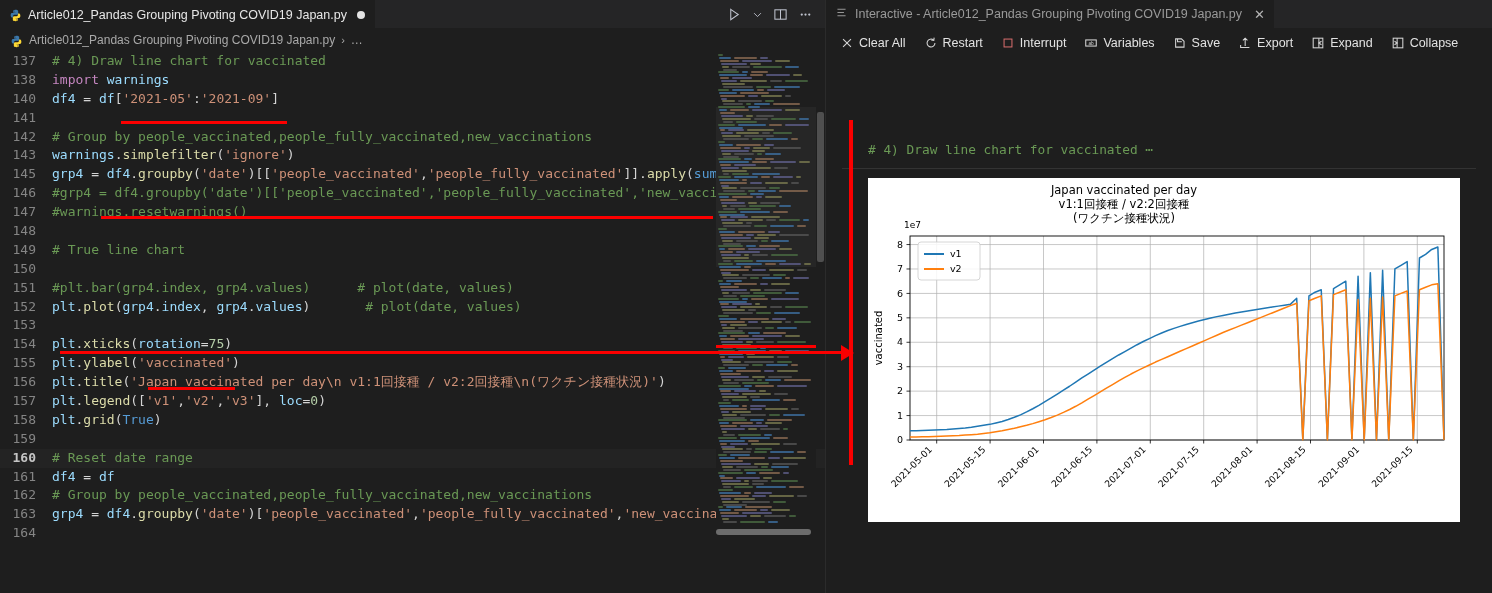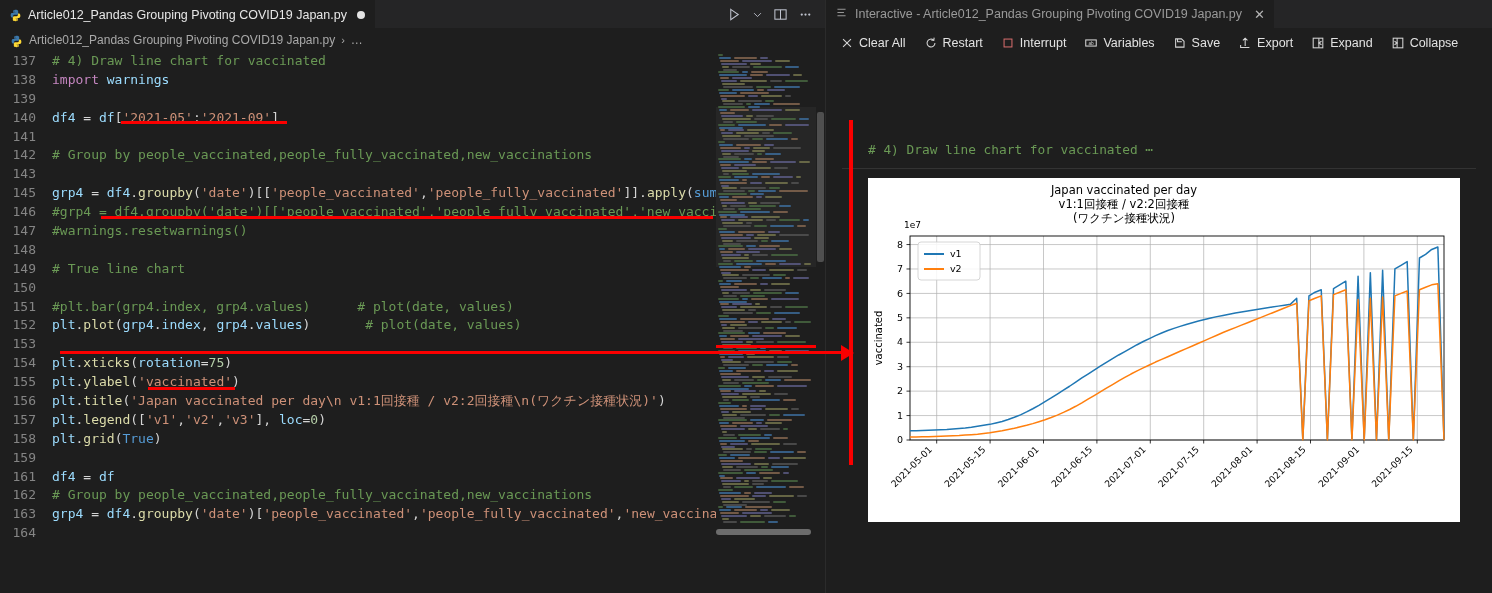--- a/index.html
+++ b/index.html
@@ -141,40 +141,40 @@
       </span>
       <span class="crumb">Article012_Pandas Grouping Pivoting COVID19 Japan.py</span>
       <span class="sep">›</span>
       <span class="crumb">…</span>
     </div>
 
     <div class="code-area">
       <div class="code-lines" id="code-lines" style="top: 0px;">
           <div class="cl"><span class="ln">137</span><span class="ct"><span class="c"># 4) Draw line chart for vaccinated</span></span></div>
           <div class="cl"><span class="ln">138</span><span class="ct"><span class="k">import</span><span class="p"> </span><span class="v">warnings</span></span></div>
-          <div class="cl"><span class="ln">139</span><span class="ct"></span></div>
           <div class="cl"><span class="ln">140</span><span class="ct"><span class="v">df4</span><span class="p"> = </span><span class="v">df</span><span class="p">[</span><span class="s">'2021-05'</span><span class="p">:</span><span class="s">'2021-09'</span><span class="p">]</span></span></div>
           <div class="cl"><span class="ln">141</span><span class="ct"></span></div>
           <div class="cl"><span class="ln">142</span><span class="ct"><span class="c"># Group by people_vaccinated,people_fully_vaccinated,new_vaccinations</span></span></div>
-          <div class="cl"><span class="ln">143</span></div>
+          <div class="cl"><span class="ln">143</span><span class="ct"><span class="v">warnings</span><span class="p">.</span><span class="fn">simplefilter</span><span class="p">(</span><span class="s">'ignore'</span><span class="p">)</span></span></div>
           <div class="cl"><span class="ln">145</span><span class="ct"><span class="v">grp4</span><span class="p"> = </span><span class="v">df4</span><span class="p">.</span><span class="fn">groupby</span><span class="p">(</span><span class="s">'date'</span><span class="p">)[[</span><span class="s">'people_vaccinated'</span><span class="p">,</span><span class="s">'people_fully_vaccinated'</span><span class="p">]].</span><span class="fn">apply</span><span class="p">(</span><span class="b">sum</span></span></div>
           <div class="cl"><span class="ln">146</span><span class="ct"><span class="c">#grp4 = df4.groupby('date')[['people_vaccinated','people_fully_vaccinated','new_vacci</span></span></div>
           <div class="cl"><span class="ln">147</span><span class="ct"><span class="c">#warnings.resetwarnings()</span></span></div>
           <div class="cl"><span class="ln">148</span><span class="ct"></span></div>
           <div class="cl"><span class="ln">149</span><span class="ct"><span class="c"># True line chart</span></span></div>
           <div class="cl"><span class="ln">150</span></div>
           <div class="cl"><span class="ln">151</span><span class="ct"><span class="c">#plt.bar(grp4.index, grp4.values)</span><span class="p">      </span><span class="c"># plot(date, values)</span></span></div>
           <div class="cl"><span class="ln">152</span><span class="ct"><span class="v">plt</span><span class="p">.</span><span class="fn">plot</span><span class="p">(</span><span class="v">grp4</span><span class="p">.</span><span class="v">index</span><span class="p">, </span><span class="v">grp4</span><span class="p">.</span><span class="v">values</span><span class="p">)</span><span class="p">       </span><span class="c"># plot(date, values)</span></span></div>
           <div class="cl"><span class="ln">153</span><span class="ct"></span></div>
           <div class="cl"><span class="ln">154</span><span class="ct"><span class="v">plt</span><span class="p">.</span><span class="fn">xticks</span><span class="p">(</span><span class="v">rotation</span><span class="p">=</span><span class="n">75</span><span class="p">)</span></span></div>
           <div class="cl"><span class="ln">155</span><span class="ct"><span class="v">plt</span><span class="p">.</span><span class="fn">ylabel</span><span class="p">(</span><span class="s">'vaccinated'</span><span class="p">)</span></span></div>
           <div class="cl"><span class="ln">156</span><span class="ct"><span class="v">plt</span><span class="p">.</span><span class="fn">title</span><span class="p">(</span><span class="s">'Japan vaccinated per day\n v1:1回接種 / v2:2回接種\n(ワクチン接種状況)'</span><span class="p">)</span></span></div>
           <div class="cl"><span class="ln">157</span><span class="ct"><span class="v">plt</span><span class="p">.</span><span class="fn">legend</span><span class="p">([</span><span class="s">'v1'</span><span class="p">,</span><span class="s">'v2'</span><span class="p">,</span><span class="s">'v3'</span><span class="p">], </span><span class="v">loc</span><span class="p">=</span><span class="n">0</span><span class="p">)</span></span></div>
           <div class="cl"><span class="ln">158</span><span class="ct"><span class="v">plt</span><span class="p">.</span><span class="fn">grid</span><span class="p">(</span><span class="b">True</span><span class="p">)</span></span></div>
           <div class="cl"><span class="ln">159</span><span class="ct"></span></div>
+          <div class="cl cur"><span class="ln">160</span><span class="ct"><span class="c"># Reset date range</span></span></div>
           <div class="cl"><span class="ln">161</span><span class="ct"><span class="v">df4</span><span class="p"> = </span><span class="v">df</span></span></div>
           <div class="cl"><span class="ln">162</span><span class="ct"><span class="c"># Group by people_vaccinated,people_fully_vaccinated,new_vaccinations</span></span></div>
           <div class="cl"><span class="ln">163</span><span class="ct"><span class="v">grp4</span><span class="p"> = </span><span class="v">df4</span><span class="p">.</span><span class="fn">groupby</span><span class="p">(</span><span class="s">'date'</span><span class="p">)[</span><span class="s">'people_vaccinated'</span><span class="p">,</span><span class="s">'people_fully_vaccinated'</span><span class="p">,</span><span class="s">'new_vaccina</span></span></div>
           <div class="cl"><span class="ln">164</span><span class="ct"></span></div>
         </div>
       <div id="underlines">
           <div class="uline" style="left: 121px; top: 69px; width: 166px;"></div>
           <div class="uline" style="left: 101px; top: 164px; width: 612px;"></div>
           <div class="uline" style="left: 148px; top: 335px; width: 87px;"></div>
         </div>

